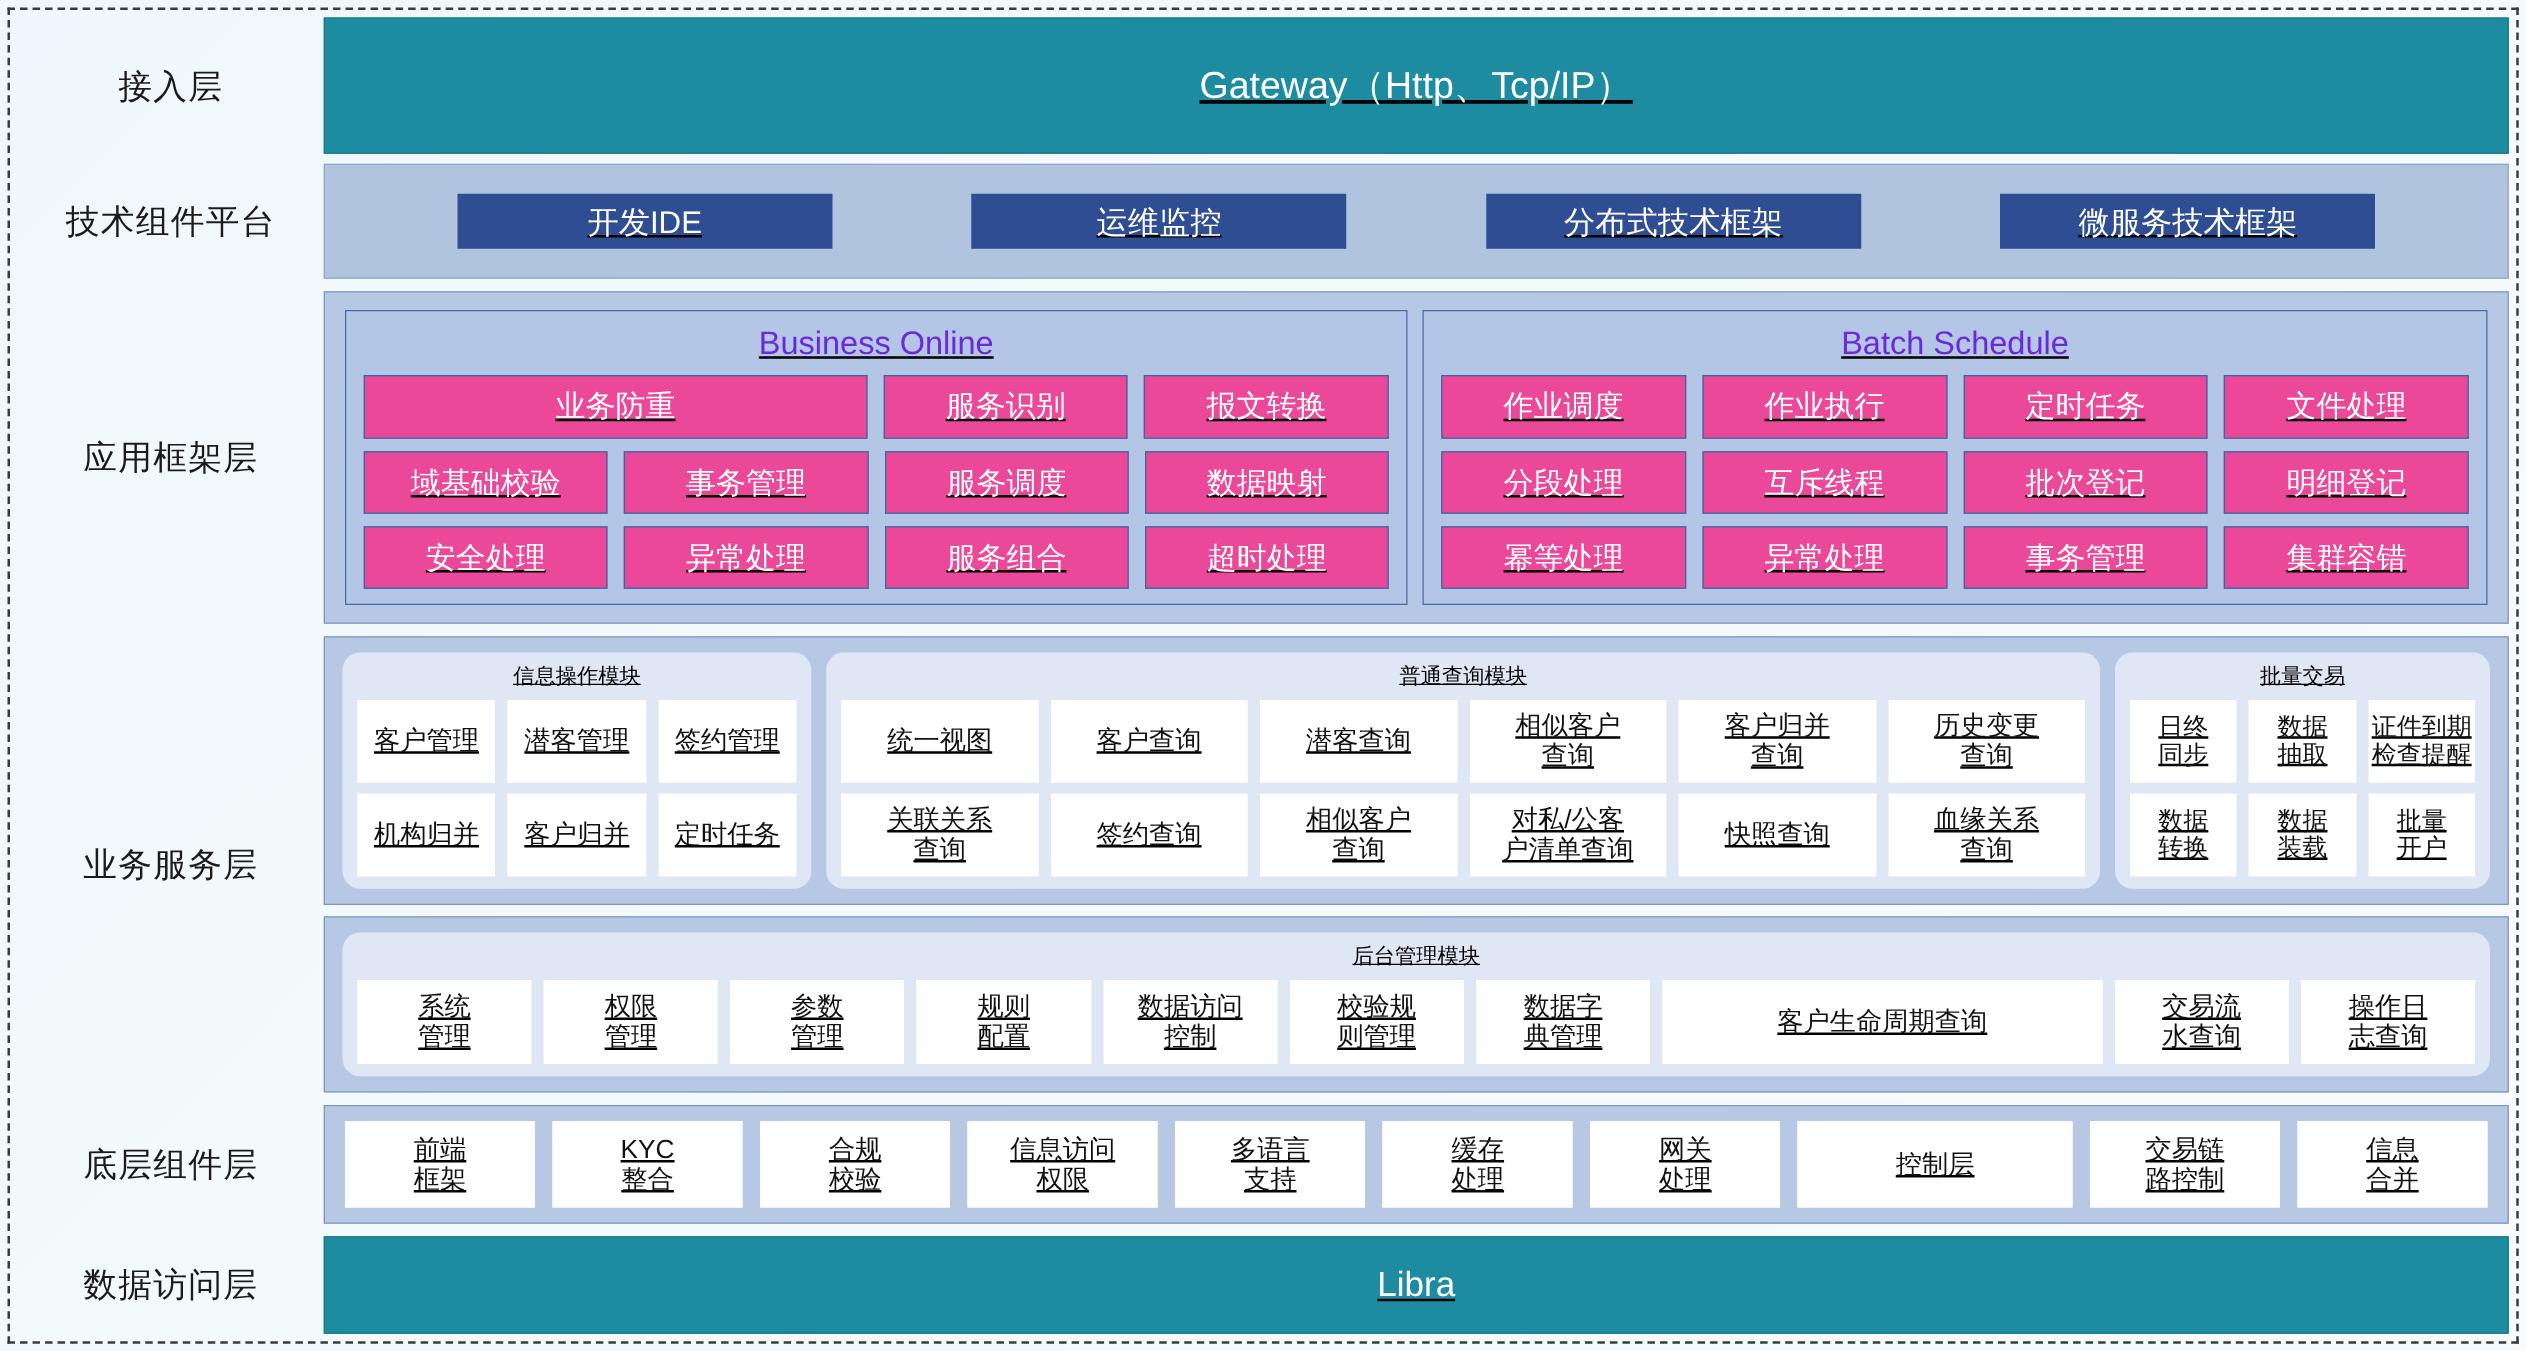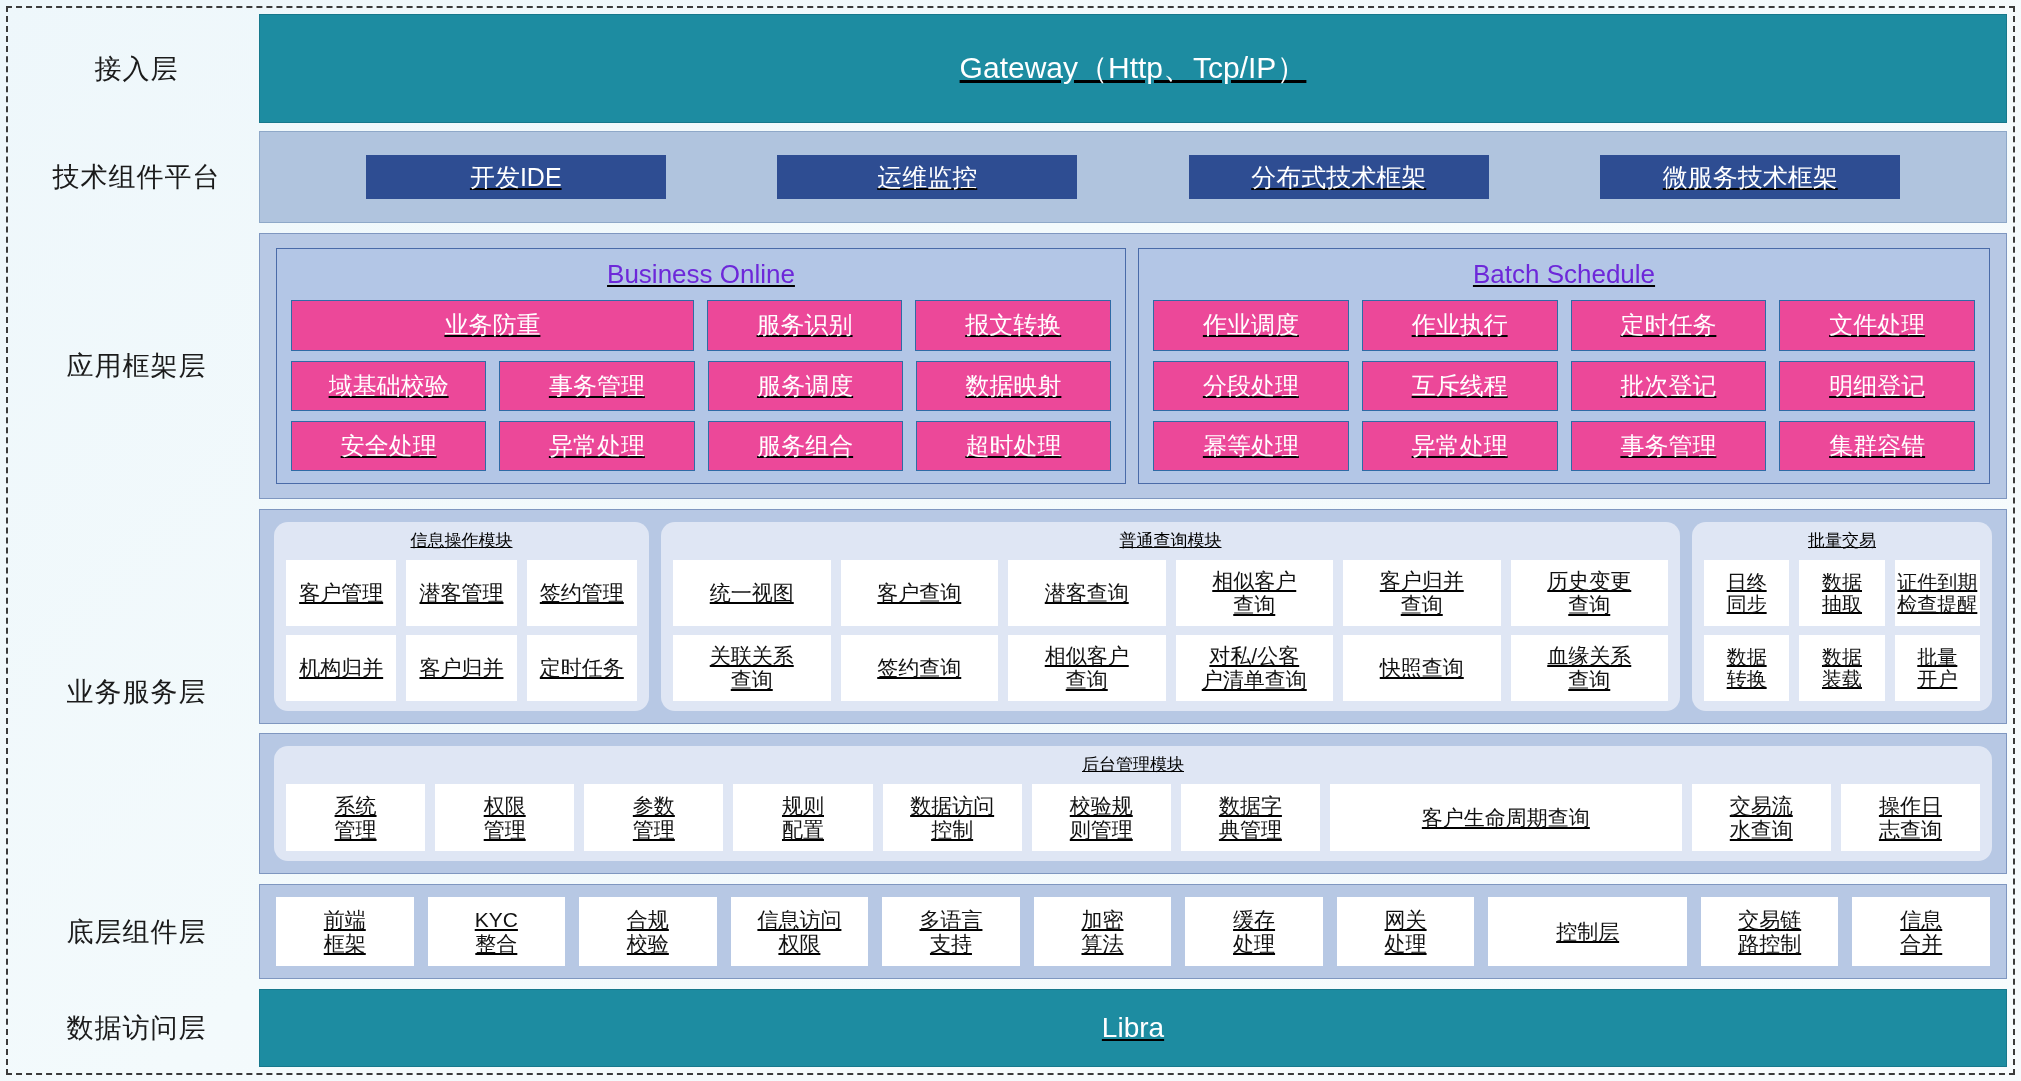--- a/index.html
+++ b/index.html
@@ -321,22 +321,20 @@
             <div class="cellw">前端
 框架</div>
             <div class="cellw">KYC
 整合</div>
             <div class="cellw">合规
 校验</div>
             <div class="cellw">信息访问
 权限</div>
             <div class="cellw">多语言
 支持</div>
-            <div class="cellw">加密
-算法</div>
             <div class="cellw">缓存
 处理</div>
             <div class="cellw">网关
 处理</div>
             <div class="cellw wide">控制层</div>
             <div class="cellw">交易链
 路控制</div>
             <div class="cellw">信息
 合并</div>
           </div>

